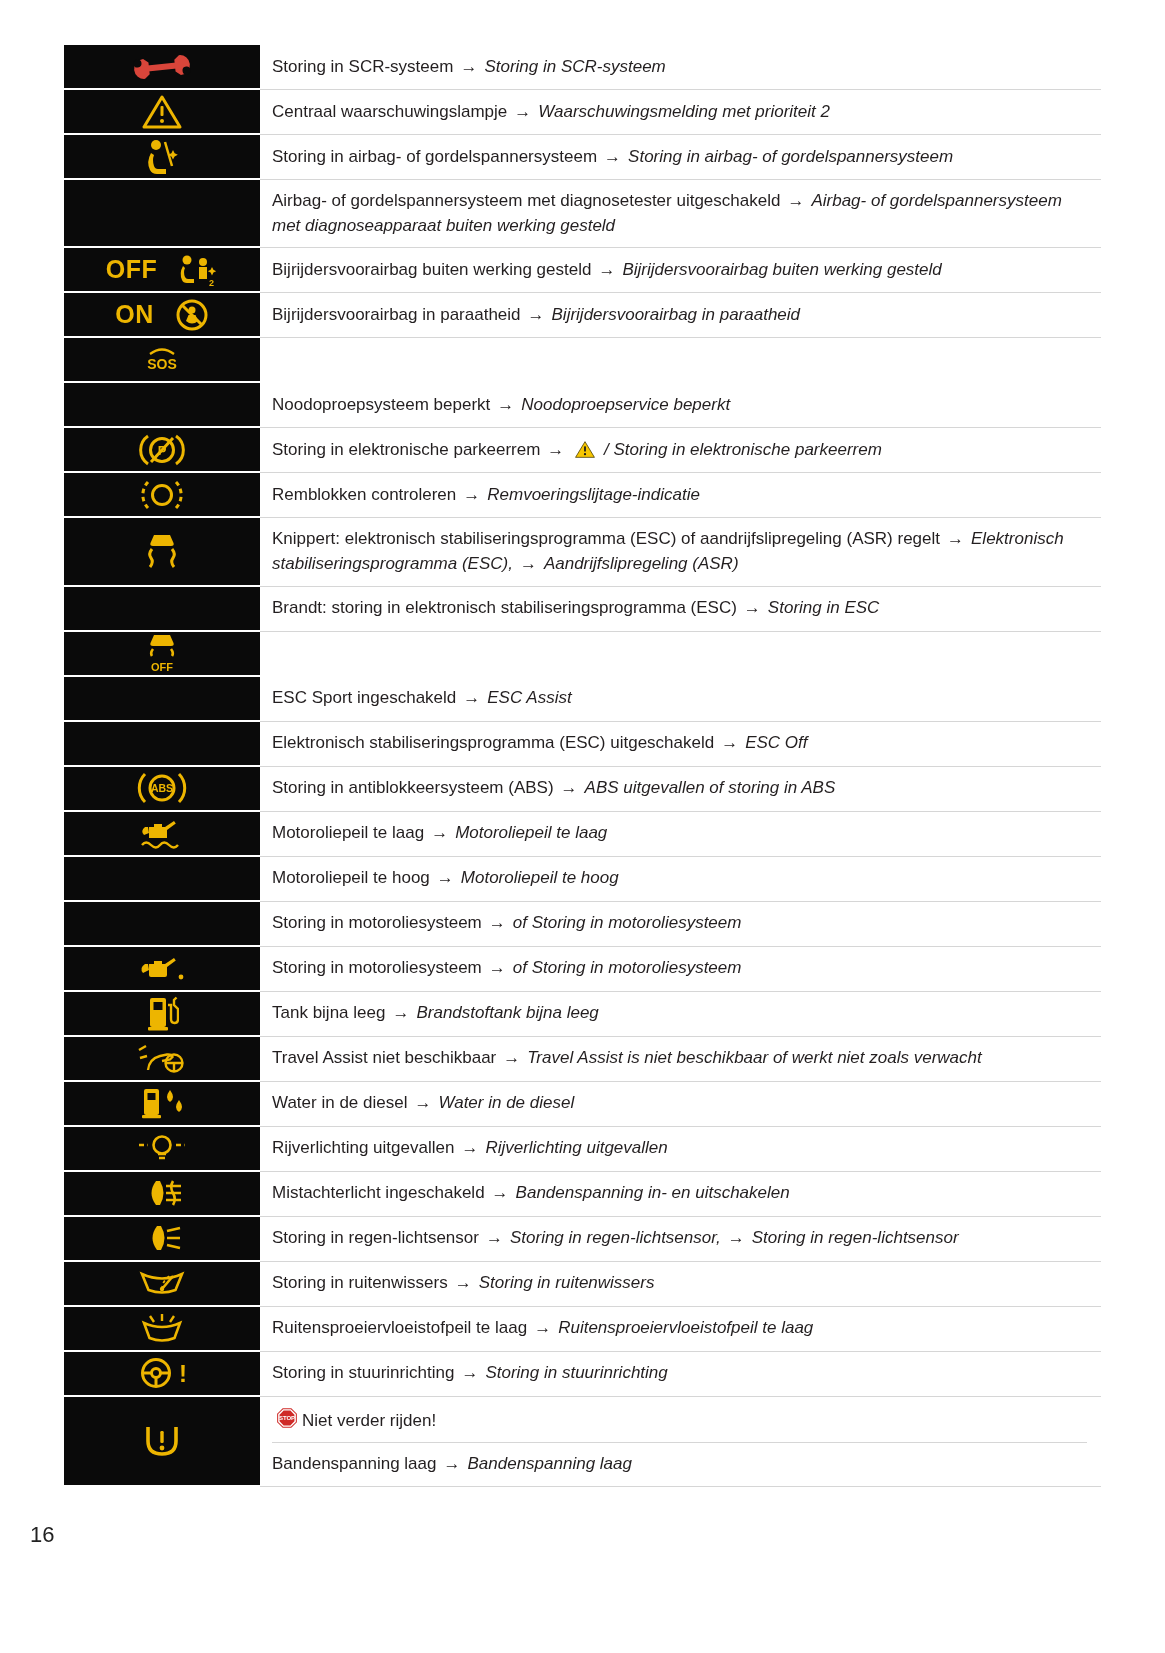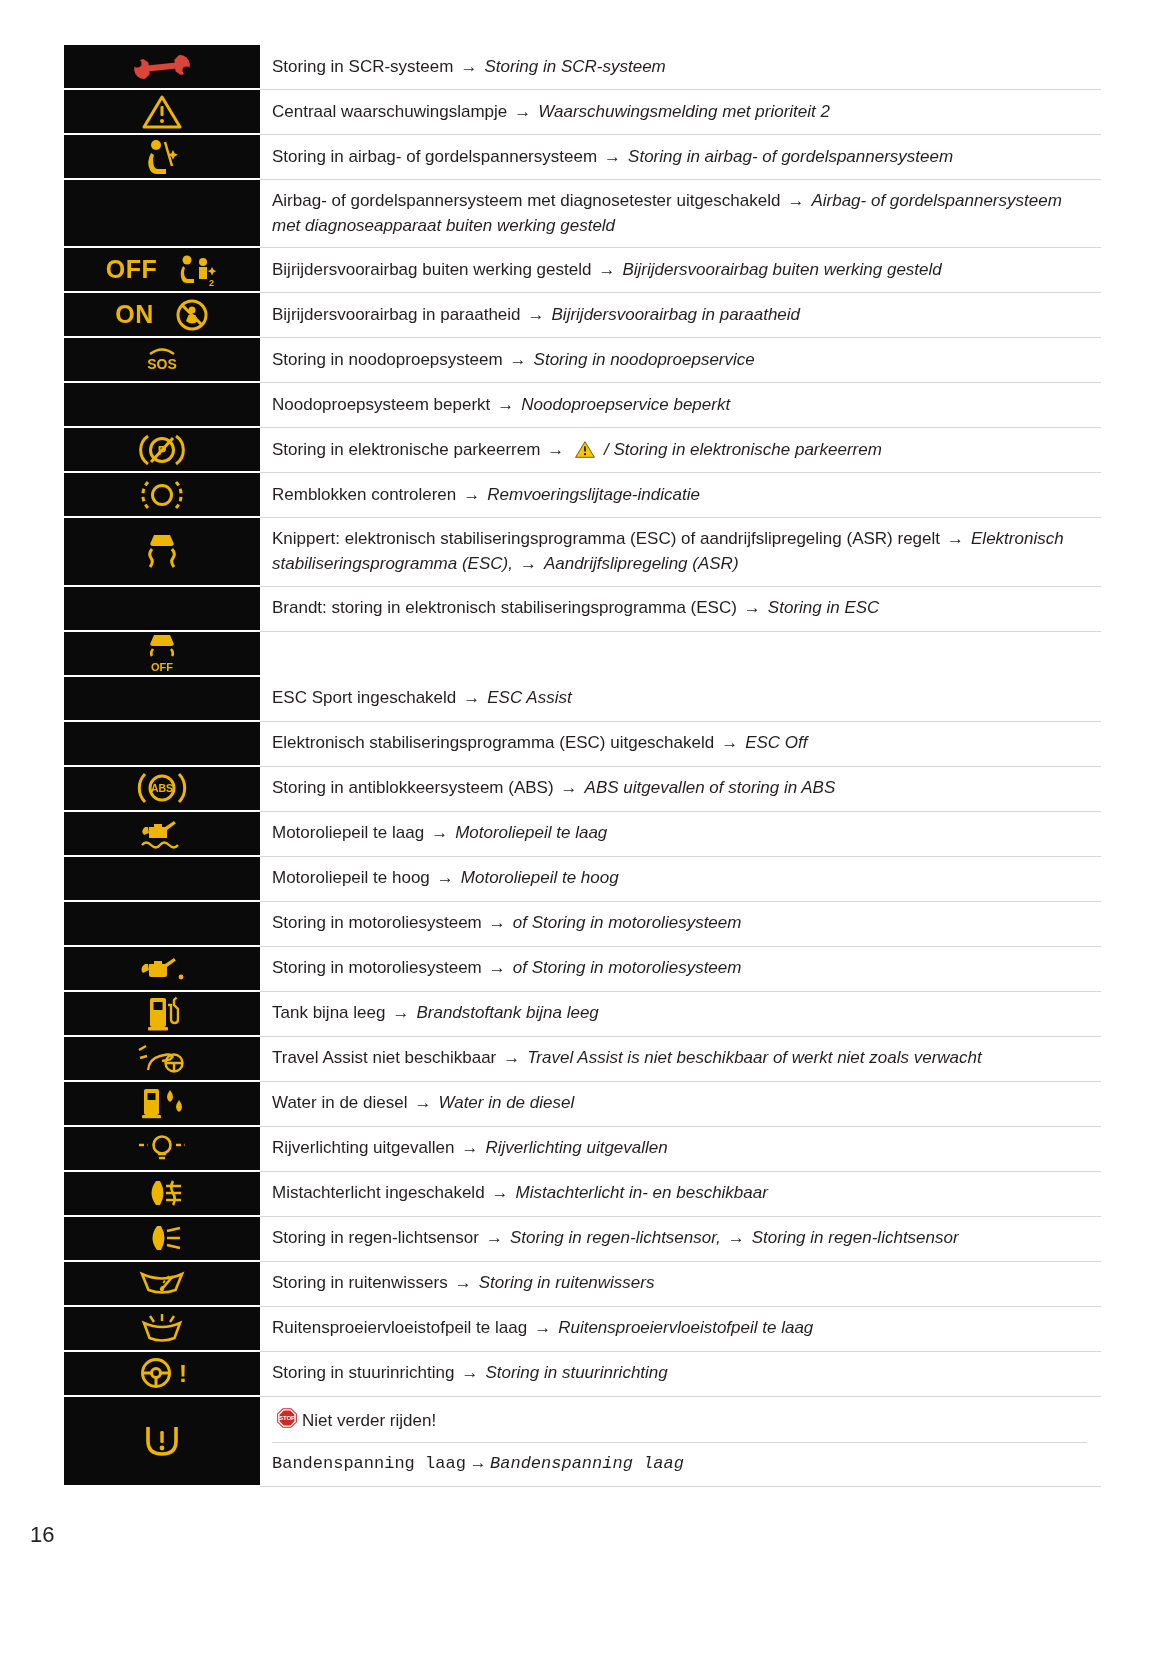--- a/index.html
+++ b/index.html
@@ -20,21 +20,21 @@
     border-bottom:2px solid #ffffff;
     display:flex;align-items:center;justify-content:center;gap:21px;
     box-sizing:border-box;
   }
   .text-cell{
     flex:1;border-bottom:1px solid var(--divider);
     display:flex;flex-direction:column;justify-content:center;
     padding:0 14px 0 12px;box-sizing:border-box;
   }
   .line{padding:9px 0;font-size:17px;line-height:1.45;color:var(--text);}
-  .line + .line{border-top:1px solid var(--divider);font-family:Liberation Mono, monospace;}
+  .line + .line{border-top:1px solid var(--divider);}
   .ref{font-style:italic;}
   .arr{margin:0 7px;}
   .icon-label{color:#edb500;font-weight:bold;font-size:25px;letter-spacing:.5px;}
   .icon{display:flex;align-items:center;}
   .inline-icon{display:inline-block;vertical-align:-4px;margin:0 3px;line-height:0;}
   .page-num{position:absolute;left:30px;top:1522px;font-size:22px;color:#222222;}
 </style>
 </head>
 <body>
 
@@ -128,23 +128,20 @@
     </div>
     <div class="row">
       <div class="icon-cell">
         <span class="icon">
           <svg width="46" height="28" viewBox="0 0 46 28">
             <path d="M11 8 q12 -9 24 0" fill="none" stroke="#edb500" stroke-width="2.2"></path>
             <text x="23" y="23" text-anchor="middle" fill="#edb500" font-size="14" font-weight="bold" font-family="Liberation Sans, sans-serif">SOS</text>
           </svg>
         </span>
       </div>
-      <div class="text-cell">
-        <div class="line"><span>Storing in noodoproepsysteem</span><span class="arr">→</span><span class="ref">Storing in noodoproepservice</span></div>
-      </div>
     </div>
     <div class="row">
       <div class="icon-cell"></div>
       <div class="text-cell">
         <div class="line"><span>Noodoproepsysteem beperkt</span><span class="arr">→</span><span class="ref">Noodoproepservice beperkt</span></div>
       </div>
     </div>
     <div class="row">
       <div class="icon-cell">
         <span class="icon">
@@ -346,21 +343,21 @@
           <svg width="46" height="32" viewBox="0 0 46 32">
             <path d="M17 4 q-9 12 0 24 h4 q7 -12 0 -24 z" fill="#edb500"></path>
             <g fill="none" stroke="#edb500" stroke-width="2.6">
               <path d="M27 9 h15 M27 16 h15 M27 23 h15"></path>
               <path d="M34 4 q-3.5 6 0 12 t0 12"></path>
             </g>
           </svg>
         </span>
       </div>
       <div class="text-cell">
-        <div class="line"><span>Mistachterlicht ingeschakeld</span><span class="arr">→</span><span class="ref">Mistachterlicht in- en beschikbaar</span></div>
+        <div class="line"><span>Mistachterlicht ingeschakeld</span><span class="arr">→</span><span class="ref">Bandenspanning in- en uitschakelen</span></div>
       </div>
     </div>
     <div class="row">
       <div class="icon-cell">
         <span class="icon">
           <svg width="48" height="30" viewBox="0 0 48 30">
             <path d="M19 3 q-9 12 0 24 h4 q7 -12 0 -24 z" fill="#edb500"></path>
             <g fill="none" stroke="#edb500" stroke-width="2.6">
               <path d="M29 8 l13 -3 M29 15 h13 M29 22 l13 3"></path>
             </g>

